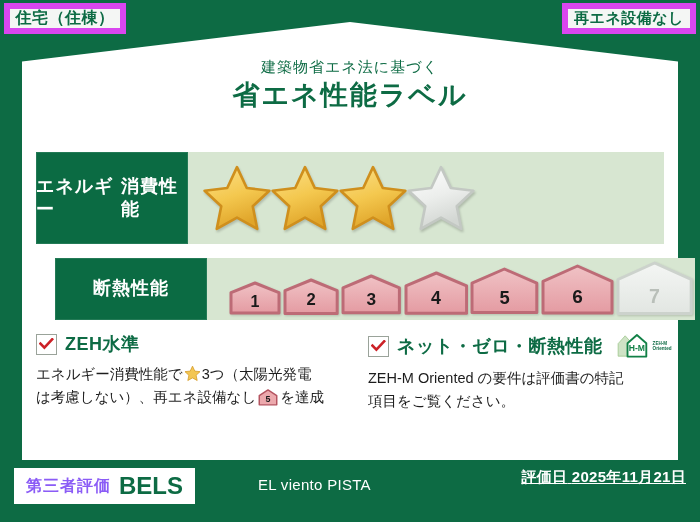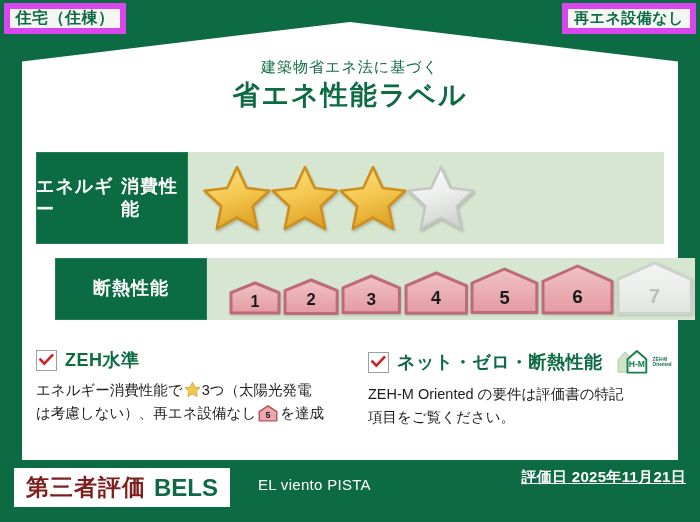--- a/index.html
+++ b/index.html
@@ -100,21 +100,21 @@
     text-align: center;
     font-weight: bold;
     color: #1a1a1a;
     font-family: "Liberation Sans", sans-serif;
   }
   .house.off .num { color: #b9bfb9; }
 
   
   .info-cols {
     position: absolute;
-    left: 36px; top: 348px;
+    left: 36px; top: 332px;
     width: 628px; height: 100px;
     display: flex;
   }
   .info-col { width: 50%; padding-right: 14px; }
   .info-col.right { padding-left: 18px; }
 
   .info-head {
     display: flex; align-items: center; gap: 8px;
     margin-bottom: 7px;
   }
@@ -145,21 +145,21 @@
   }
 
   
   .footer { position: absolute; left: 0; right: 0; bottom: 0; height: 62px; }
   .footer-badge {
     position: absolute; left: 14px; top: 8px;
     background: #ffffff;
     padding: 4px 12px 4px 12px;
     display: flex; align-items: center; gap: 8px;
   }
-  .footer-badge .jp { color: #7f1d1d; font-size: 23px; font-weight: bold; letter-spacing: 1px; }
+  .footer-badge .jp { color: #8b5cf6; font-size: 16px; font-weight: bold; letter-spacing: 1px; }
   .footer-badge .bels { color: #0d6b44; font-size: 24px; font-weight: bold; letter-spacing: 0px; }
   .footer-project {
     position: absolute; left: 258px; top: 16px;
     color: #ffffff; font-size: 15px; letter-spacing: 0.3px;
   }
   .footer-right {
     position: absolute; right: 14px; top: 8px; text-align: right; color: #ffffff; text-decoration: underline;
   }
   .footer-date { font-size: 15px; font-weight: bold; letter-spacing: 0.3px; }
   .footer-id { font-size: 10.5px; font-weight: bold; margin-top: 2px; letter-spacing: 0.2px; }

